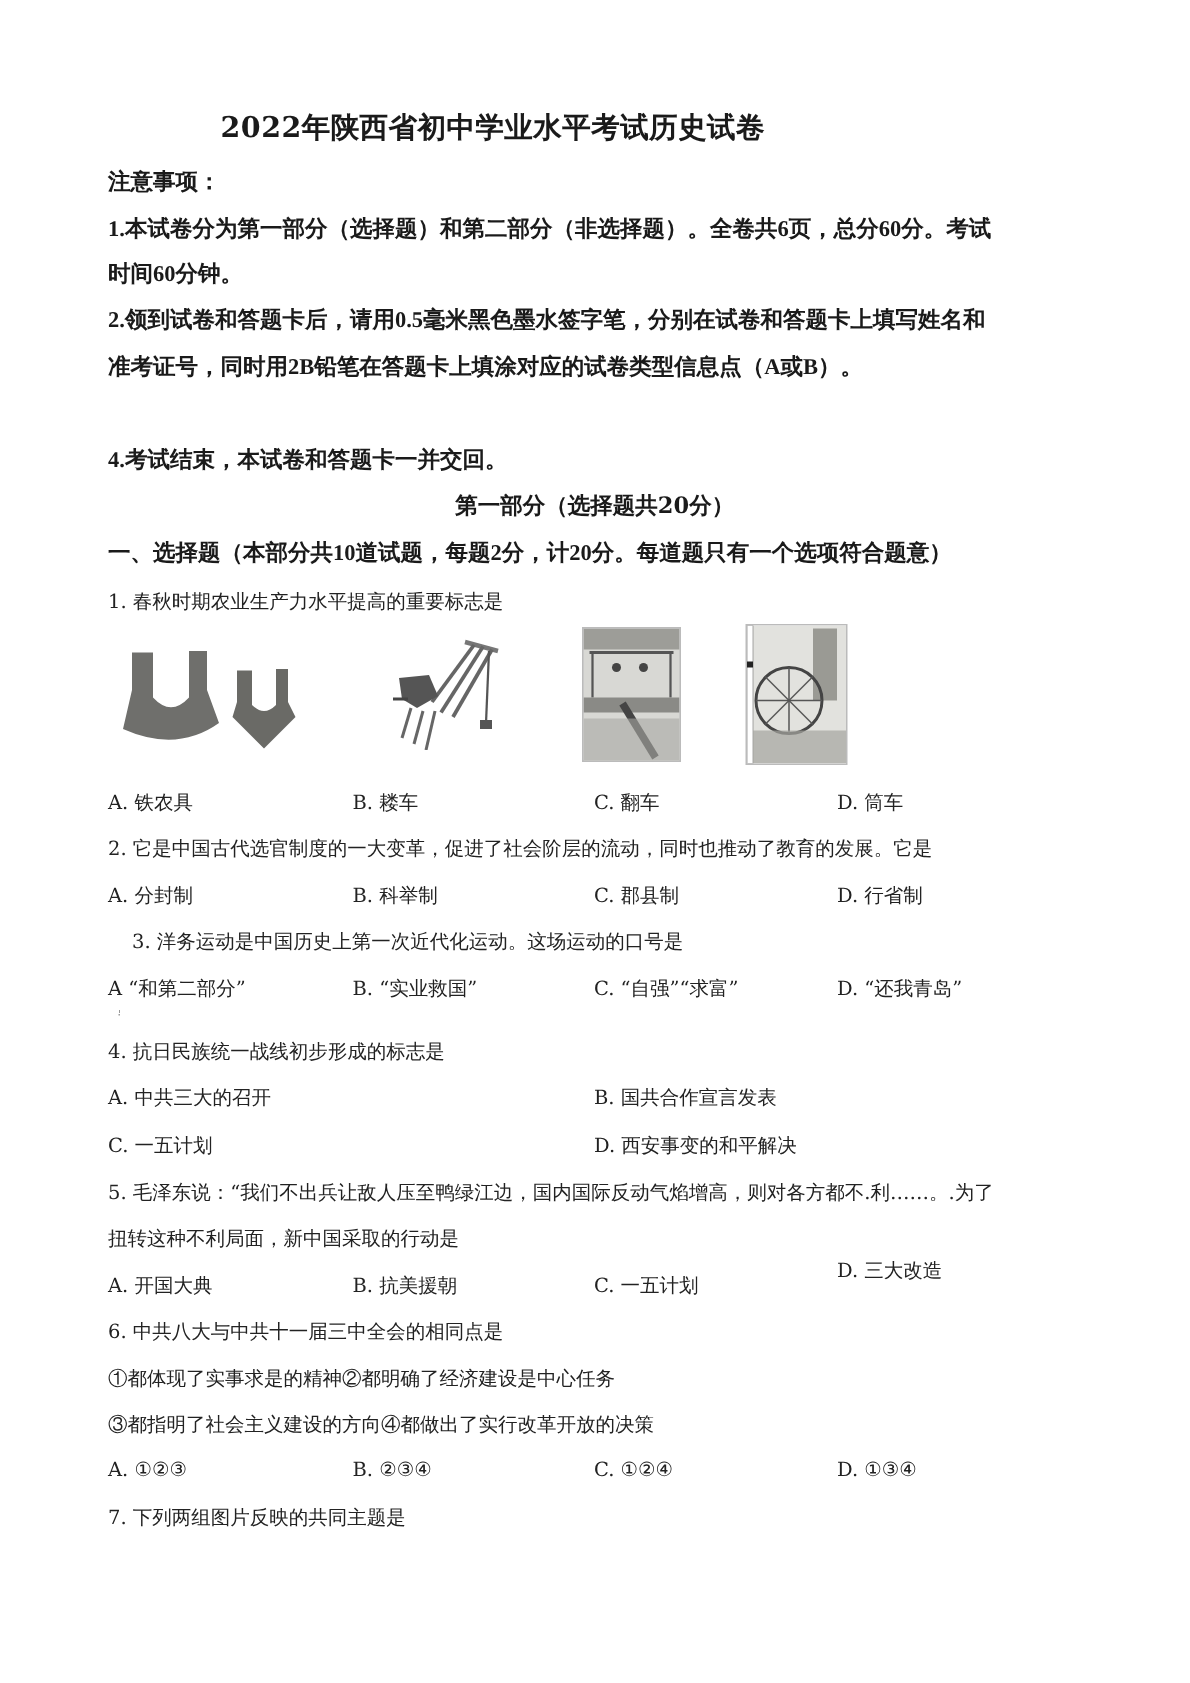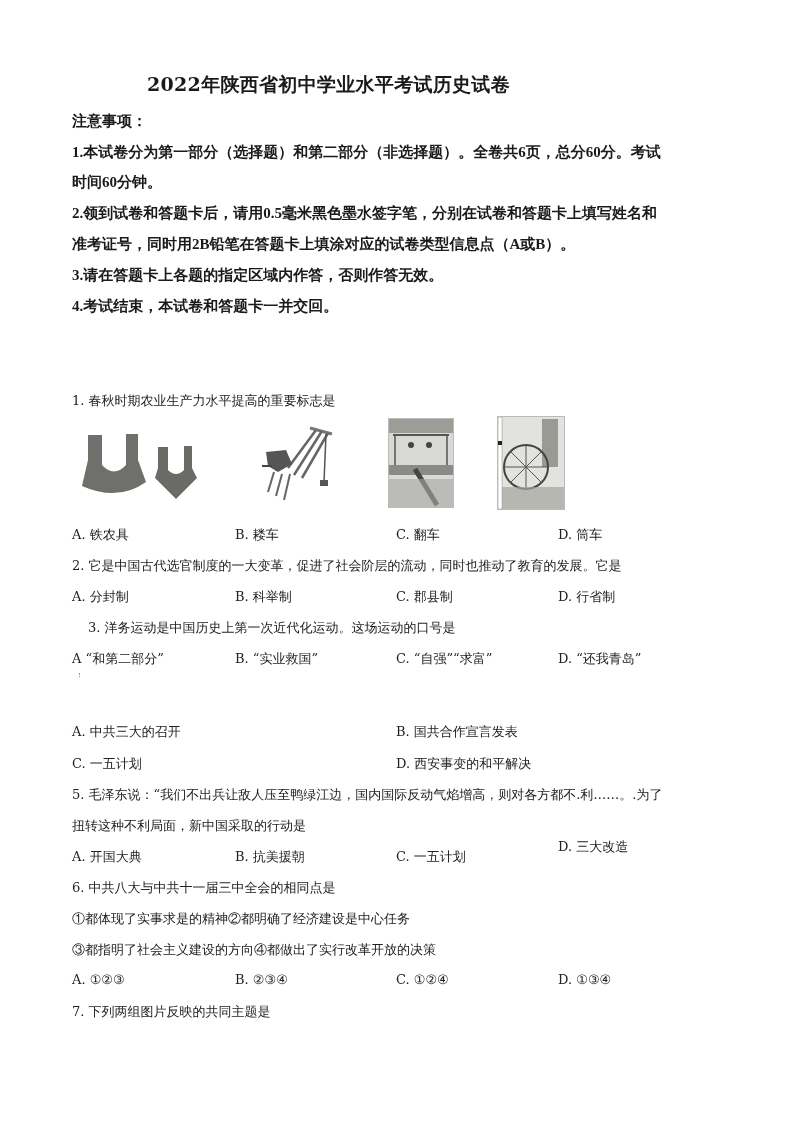--- a/index.html
+++ b/index.html
@@ -19,23 +19,24 @@
 
 <div class="page">
 
   <div class="title">2022年陕西省初中学业水平考试历史试卷</div>
 
   <div class="b" style="top:112px">注意事项：</div>
   <div class="b" style="top:143px">1.本试卷分为第一部分（选择题）和第二部分（非选择题）。全卷共6页，总分60分。考试</div>
   <div class="b" style="top:173px">时间60分钟。</div>
   <div class="b" style="top:204px">2.领到试卷和答题卡后，请用0.5毫米黑色墨水签字笔，分别在试卷和答题卡上填写姓名和</div>
   <div class="b" style="top:235px">准考证号，同时用2B铅笔在答题卡上填涂对应的试卷类型信息点（A或B）。</div>
-  <div class="b" style="top:266px">3.请在答题卡上各题的指定区域内作答，否则作答无效。</div>
   <div class="b" style="top:297px">4.考试结束，本试卷和答题卡一并交回。</div>
 
+  <div class="sec" style="top:328px">第一部分（选择题共20分）</div>
+  <div class="b" style="top:359px">一、选择题（本部分共10道试题，每题2分，计20分。每道题只有一个选项符合题意）</div>
 
   <div class="t" style="left:72px; top:392px">1. 春秋时期农业生产力水平提高的重要标志是</div>
 
   <div class="figure" style="left:78px; top:430px; width:150px; height:70px">
     <svg width="150" height="70" viewBox="0 0 150 70">
       <path d="M10 5 L24 5 L24 35 Q36 48 48 35 L48 4 L60 4 L60 30 L68 52 Q40 72 4 56 L10 30 Z" fill="#6f6f6c"></path>
       <path d="M80 17 L90 17 L90 40 Q98 48 106 40 L106 16 L114 16 L114 38 L119 48 L98 69 L77 48 L80 38 Z" fill="#6a6a66"></path>
     </svg>
   </div>
 
@@ -96,20 +97,21 @@
   <div class="opt" style="left:396px; top:588px">C.  郡县制</div>
   <div class="opt" style="left:558px; top:588px">D.  行省制</div>
 
   <div class="t" style="left:88px; top:619px">3. 洋务运动是中国历史上第一次近代化运动。这场运动的口号是</div>
   <div class="opt" style="left:72px; top:650px">A  “和第二部分”</div>
   <div class="opt" style="left:235px; top:650px">B.  “实业救国”</div>
   <div class="opt" style="left:396px; top:650px">C.  “自强”“求富”</div>
   <div class="opt" style="left:558px; top:650px">D.  “还我青岛”</div>
   <div class="speck"></div>
 
+  <div class="t" style="left:72px; top:692px">4. 抗日民族统一战线初步形成的标志是</div>
   <div class="opt" style="left:72px; top:723px">A.  中共三大的召开</div>
   <div class="opt" style="left:396px; top:723px">B.  国共合作宣言发表</div>
   <div class="opt" style="left:72px; top:755px">C.  一五计划</div>
   <div class="opt" style="left:396px; top:755px">D.  西安事变的和平解决</div>
 
   <div class="t" style="left:72px; top:786px">5. 毛泽东说：“我们不出兵让敌人压至鸭绿江边，国内国际反动气焰增高，则对各方都不.利……。.为了</div>
   <div class="t" style="left:72px; top:817px">扭转这种不利局面，新中国采取的行动是</div>
   <div class="opt" style="left:72px; top:848px">A.  开国大典</div>
   <div class="opt" style="left:235px; top:848px">B.  抗美援朝</div>
   <div class="opt" style="left:396px; top:848px">C.  一五计划</div>

